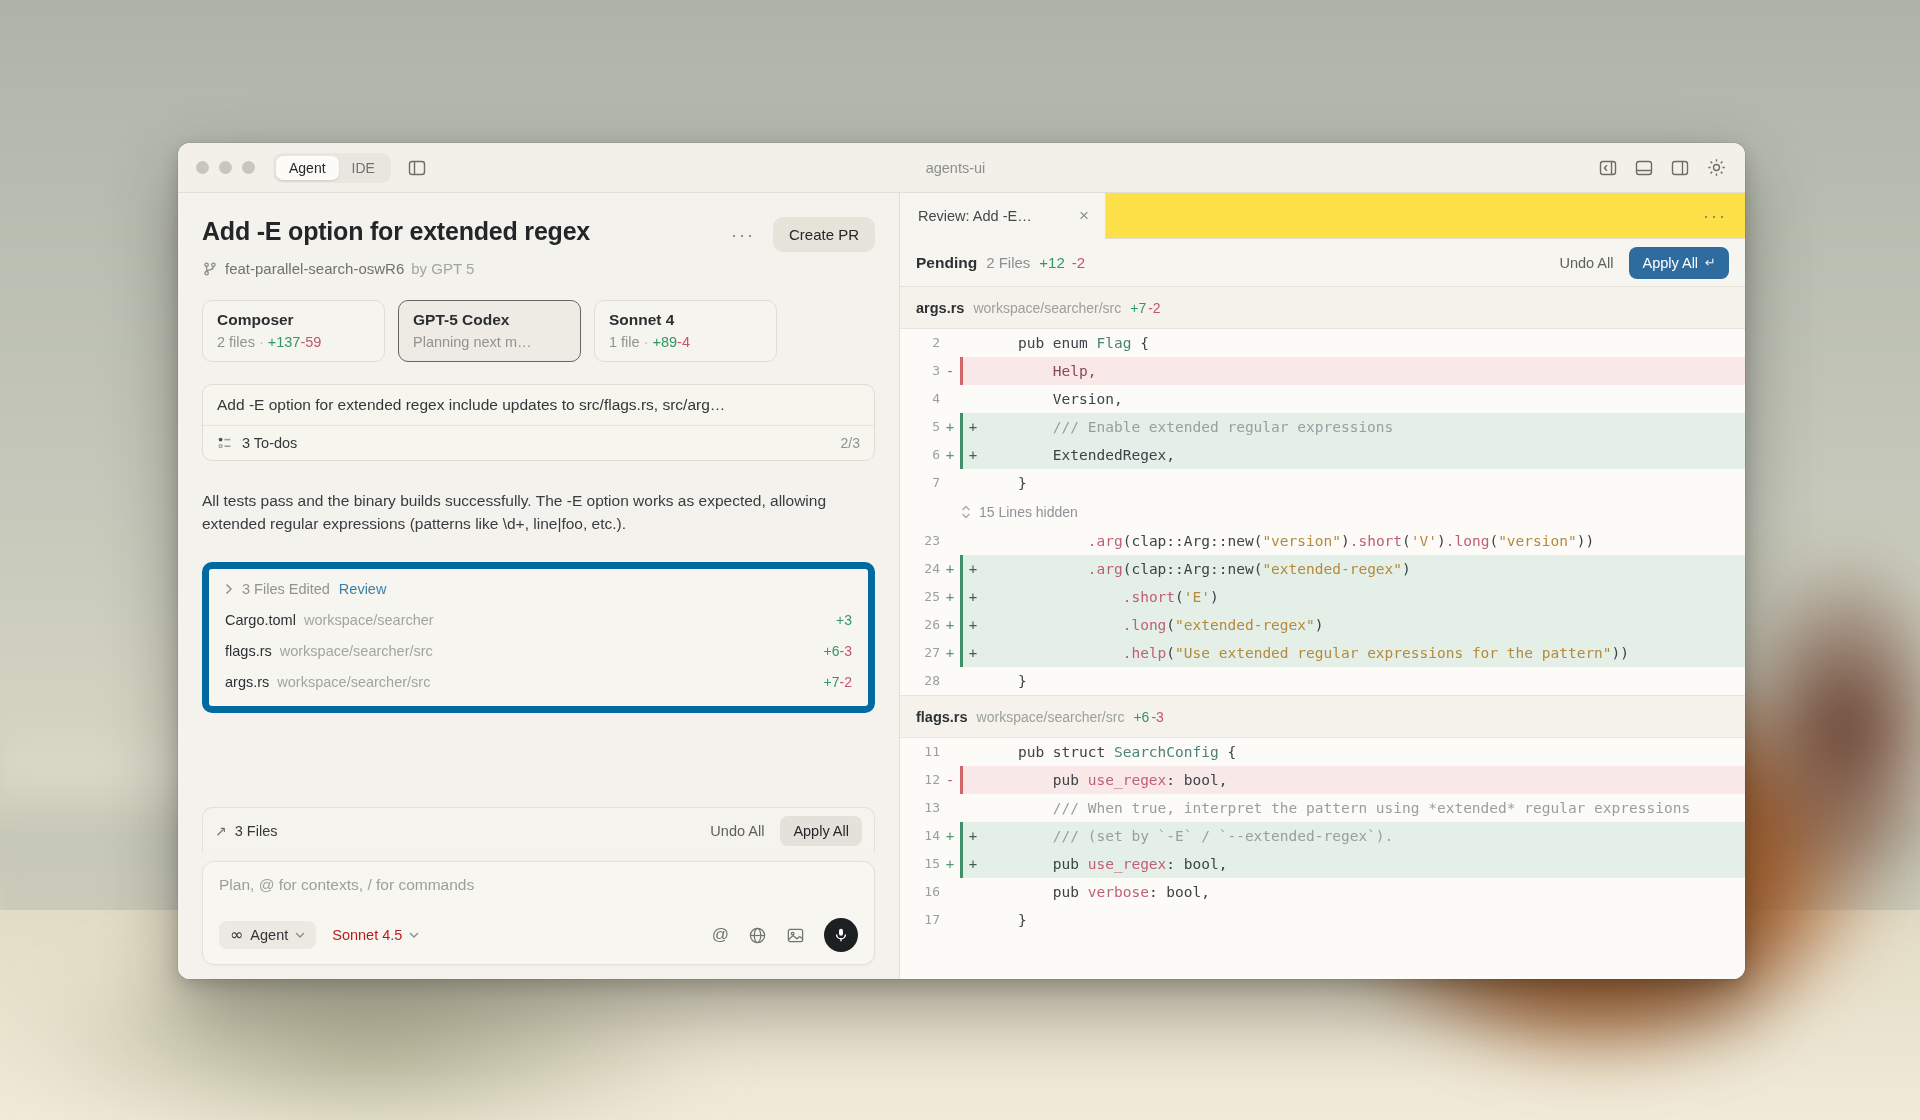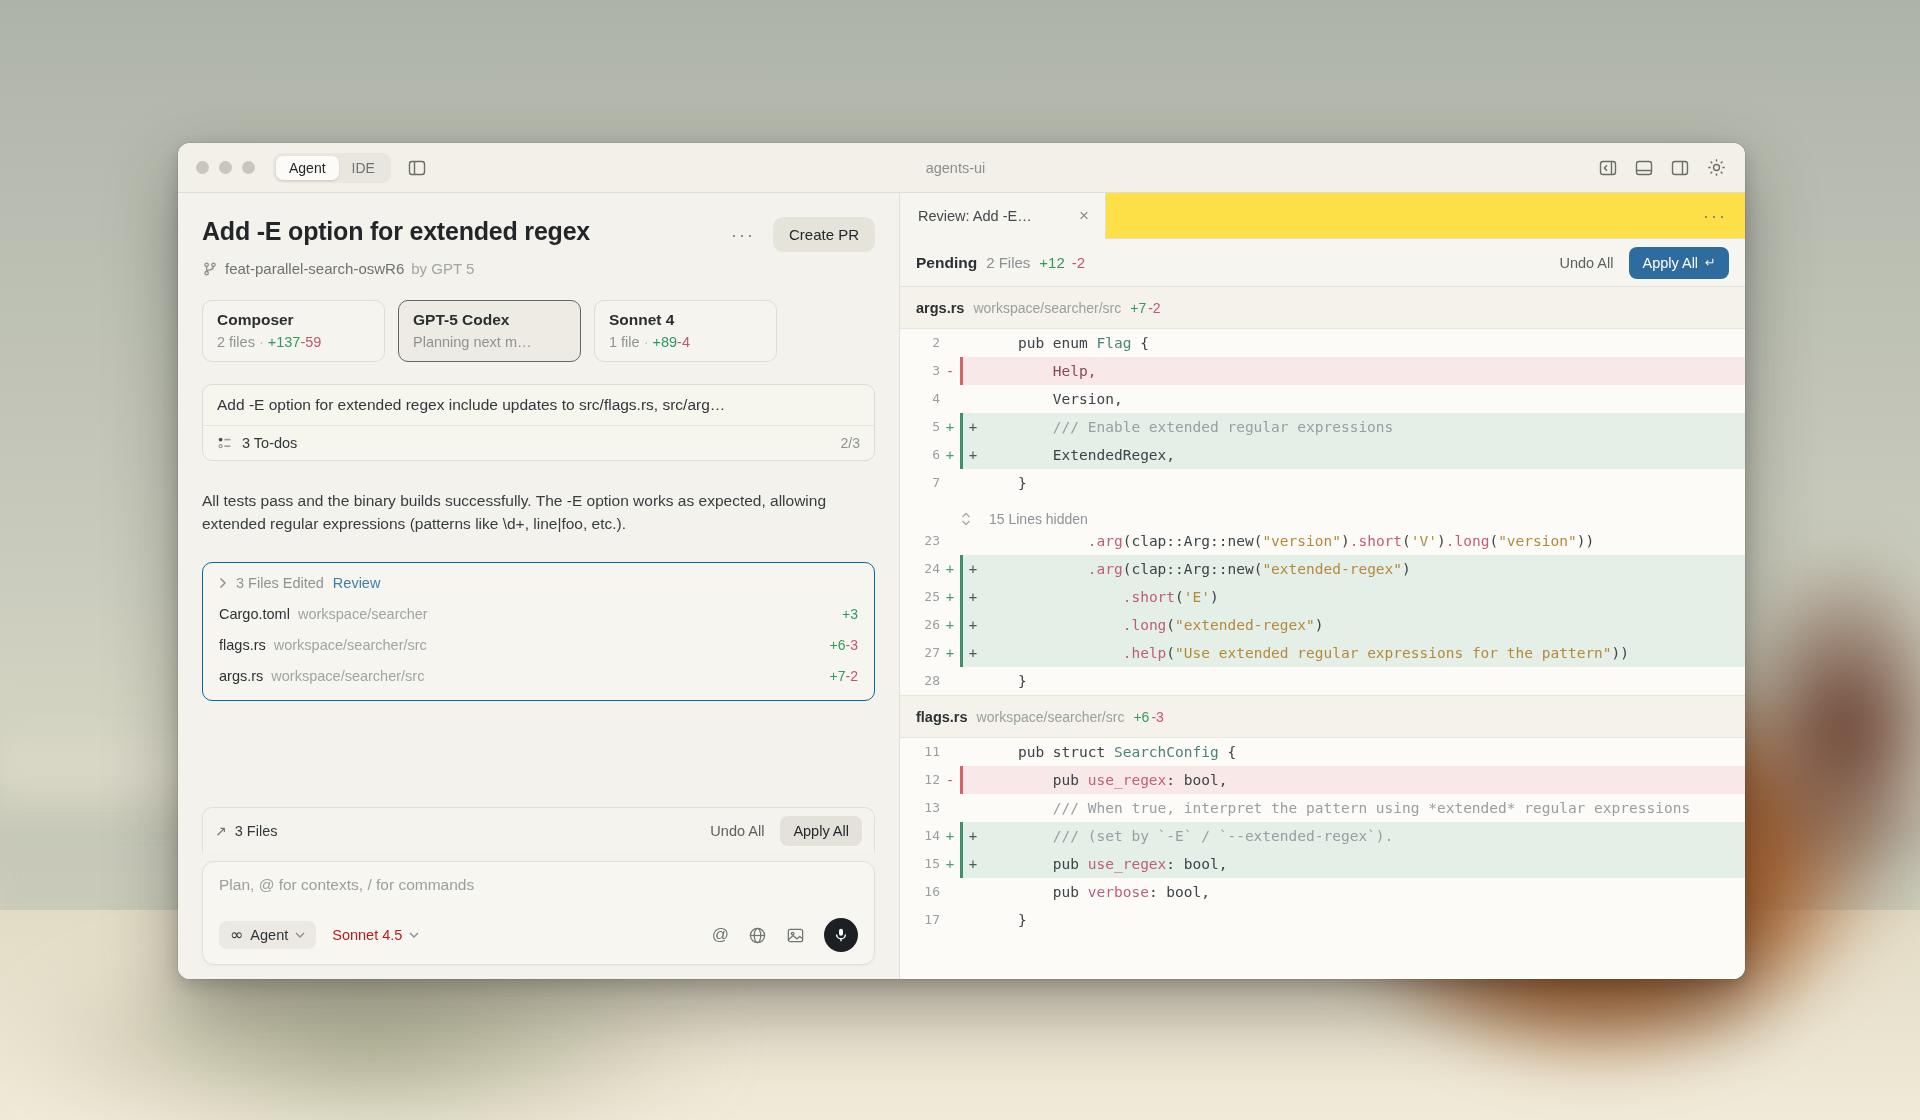--- a/index.html
+++ b/index.html
@@ -60,21 +60,21 @@
   .stat-minus { color:#c2566a; }
 
   .task-box { margin-top:22px; border:1px solid #deddd4; border-radius:10px; background:#f6f5ee; }
   .task-text { padding:11px 14px; font-size:15.5px; color:#33383b; white-space:nowrap; overflow:hidden; text-overflow:ellipsis; border-bottom:1px solid #e6e4dc; }
   .todos-row { display:flex; align-items:center; padding:9px 14px; gap:9px; }
   .todos-label { font-size:14.5px; color:#33383b; }
   .todos-progress { margin-left:auto; font-size:14px; color:#8f9492; }
 
   .summary { margin-top:28px; font-size:15.5px; line-height:1.5; color:#383d41; max-width:660px; }
 
-  .files-card { margin-top:26px; border:1px solid #0369a1; border-radius:10px; background:#f7f5ef; padding:12px 16px 16px; }
+  .files-card { margin-top:26px; border:7px solid #0369a1; border-radius:10px; background:#f7f5ef; padding:12px 16px 16px; }
   .fc-header { display:flex; align-items:center; gap:9px; font-size:14.5px; }
   .fc-header-label { color:#8f9492; }
   .fc-review { color:#3c7fa9; }
   .file-row { display:flex; align-items:flex-start; margin-top:15px; font-size:14.5px; }
   .file-name { color:#2c3135; }
   .file-path { color:#a0a5a2; margin-left:8px; }
   .file-stat { margin-left:auto; font-size:14px; }
 
   .lp-spacer { flex:1; }
 
@@ -128,21 +128,21 @@
   .diff-row { display:flex; height:28px; line-height:28px; align-items:stretch; }
   .d-ln { width:40px; flex:0 0 40px; text-align:right; color:#9aa0a2; font-size:13px; font-family:"DejaVu Sans Mono", monospace; }
   .d-sign { width:20px; flex:0 0 20px; text-align:center; font-size:14px; font-family:"DejaVu Sans Mono", monospace; }
   .d-sign.add { color:#4e9a74; } .d-sign.del { color:#c05568; }
   .d-content { flex:1; display:flex; min-width:0; }
   .d-bar { width:3px; flex:0 0 3px; background:transparent; }
   .d-inner { width:20px; flex:0 0 20px; text-align:center; font-size:14px; color:#4b5a52; font-family:"DejaVu Sans Mono", monospace; }
   .d-code { white-space:pre; overflow:hidden; }
   .row-add .d-content { background:#e4efe8; } .row-add .d-bar { background:#3f8f68; }
   .row-del .d-content { background:#f8e9e8; } .row-del .d-bar { background:#d4646a; }
-  .hidden-row { height:30px; display:flex; align-items:flex-end; gap:17px; padding-left:60px; color:#8e9397; font-size:14px; }
+  .hidden-row { height:30px; display:flex; align-items:center; gap:7px; padding-left:60px; color:#8e9397; font-size:14px; }
   .t-pl { color:#3d4347; } .t-ty { color:#4b8378; } .t-fn { color:#bf5f76; }
   .t-str { color:#b5893c; } .t-com { color:#999ea1; } .t-delc { color:#8a4853; }
 
   svg { display:block; }
 </style>
 </head>
 <body>
 
 <div class="wp wp-sea"></div>
 <div class="wp wp-haze"></div>

